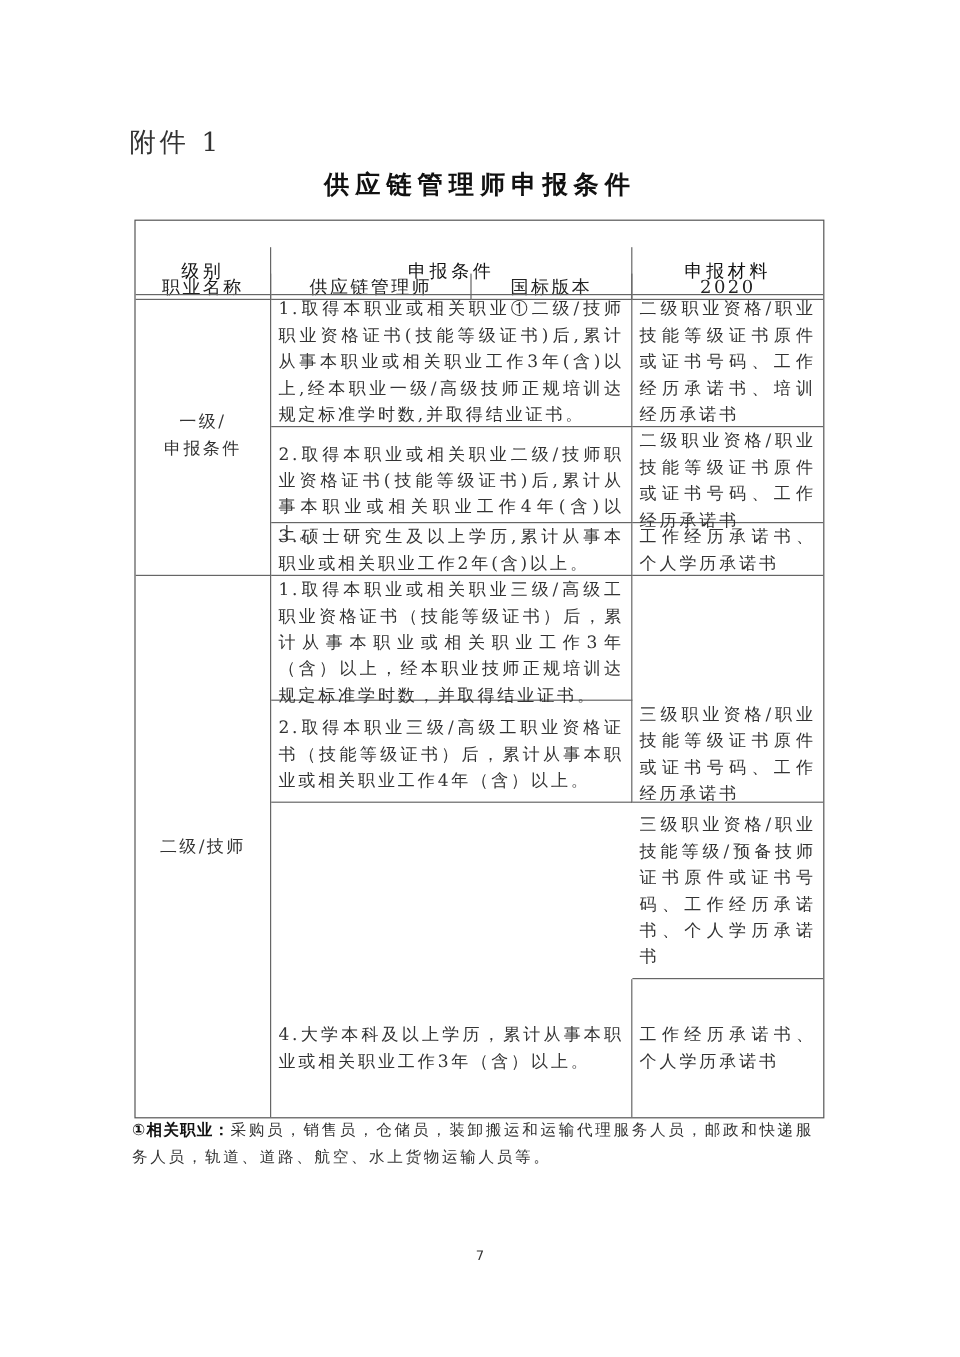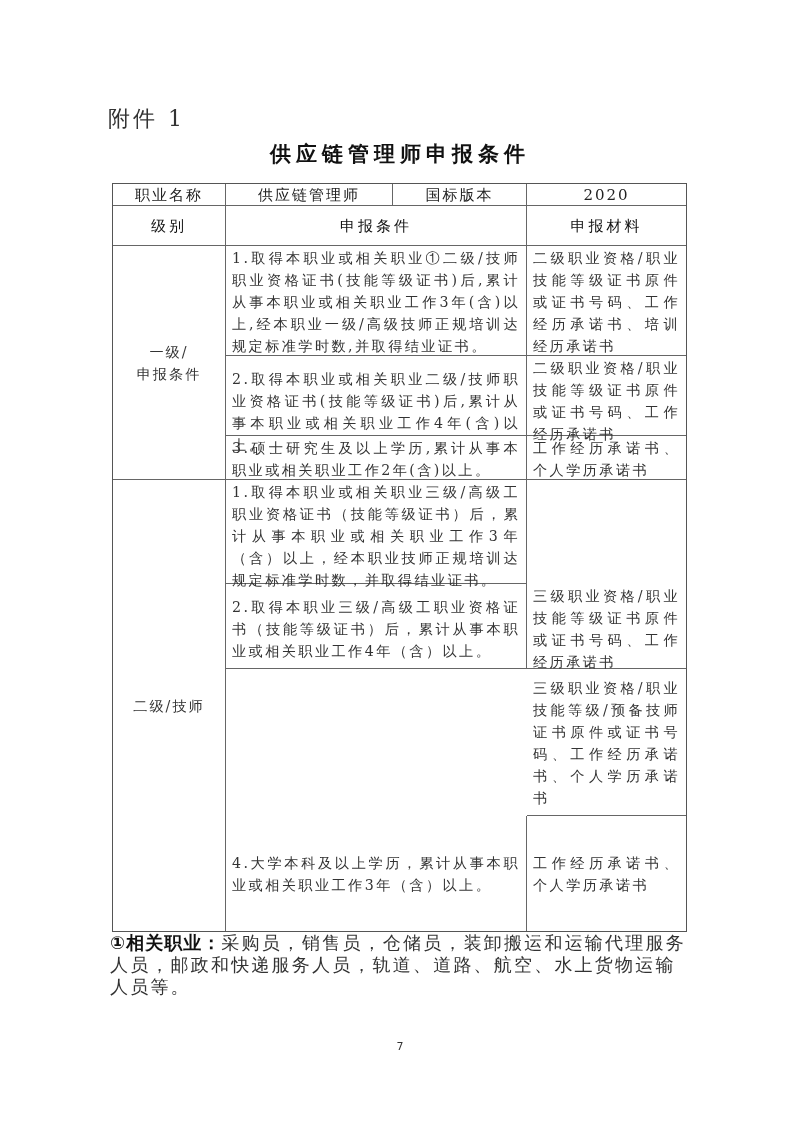--- a/index.html
+++ b/index.html
@@ -9,25 +9,25 @@
   .title { position: absolute; left: 0; width: 800px; top: 140px; text-align: center;
            font-size: 21px; font-weight: bold; letter-spacing: 5px; color: #111;
            font-family: "DejaVu Sans", "Liberation Sans", sans-serif; }
   .tbl { position: absolute; left: 112px; top: 183px; width: 575px; height: 749px;
          border: 1.3px solid #555; box-sizing: border-box; }
   .cell { position: absolute; box-sizing: border-box; border-right: 1px solid #666; border-bottom: 1px solid #666;
           font-size: 14.2px; line-height: 22px; color: #333; }
   .center { display: flex; align-items: center; justify-content: center; text-align: center; }
   .txt { padding: 1px 6px 0 6px; letter-spacing: 2.4px; text-align: justify; }
   .vcenter { display: flex; align-items: center; }
-  .hdr { font-size: 15px; letter-spacing: 2px; color: #222; }
+  .hdr { font-size: 15px; letter-spacing: 2px; color: #222; margin-top: 44px; }
   .hdr-bold { font-size: 15px; letter-spacing: 3px; color: #111; text-align: right; }
   .noright { border-right: none; }
   .nobottom { border-bottom: none; }
-  .footnote { position: absolute; left: 110px; top: 932px; width: 580px; font-size: 18px; line-height: 22px;
+  .footnote { position: absolute; left: 110px; top: 932px; width: 580px; font-size: 13px; line-height: 22px;
               letter-spacing: 2.2px; color: #333; }
   .footnote b { color: #111; font-family: "DejaVu Sans", "Liberation Sans", sans-serif; letter-spacing: 1px; }
   .pagenum { position: absolute; left: 0; width: 800px; top: 1040px; text-align: center; font-size: 11px;
              font-family: "DejaVu Sans", "Liberation Sans", sans-serif; color: #333; }
 </style>
 </head>
 <body>
 
 <div class="attach">附件 1</div>
 <div class="title">供应链管理师申报条件</div>

